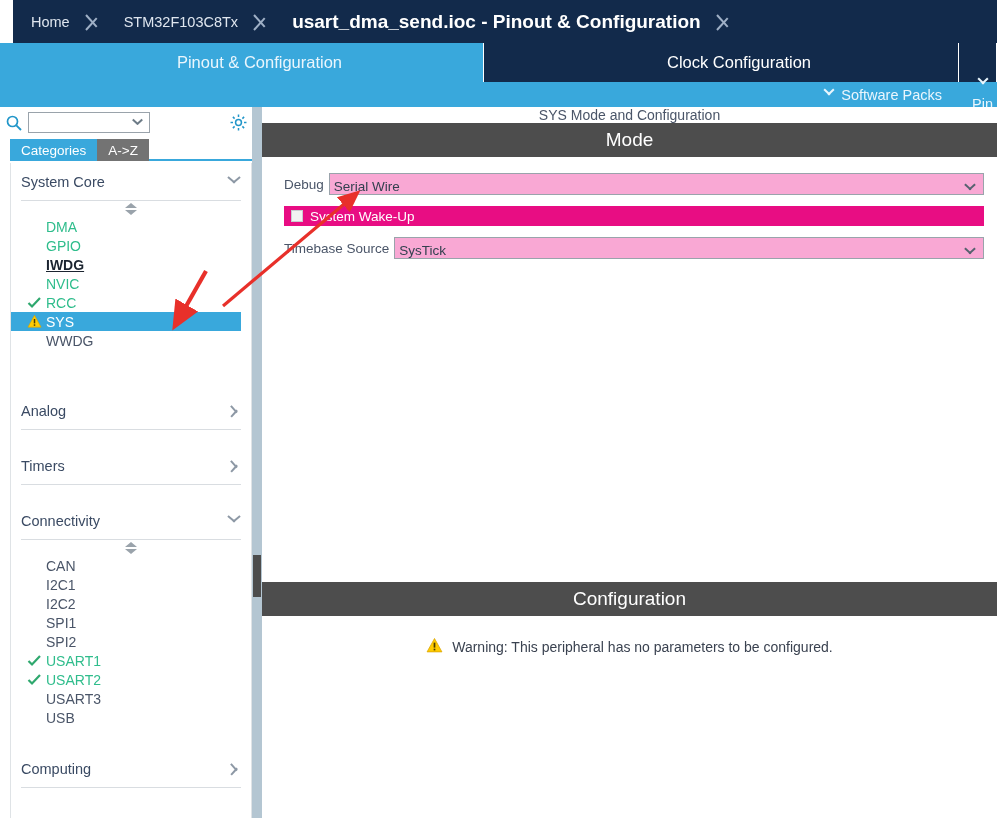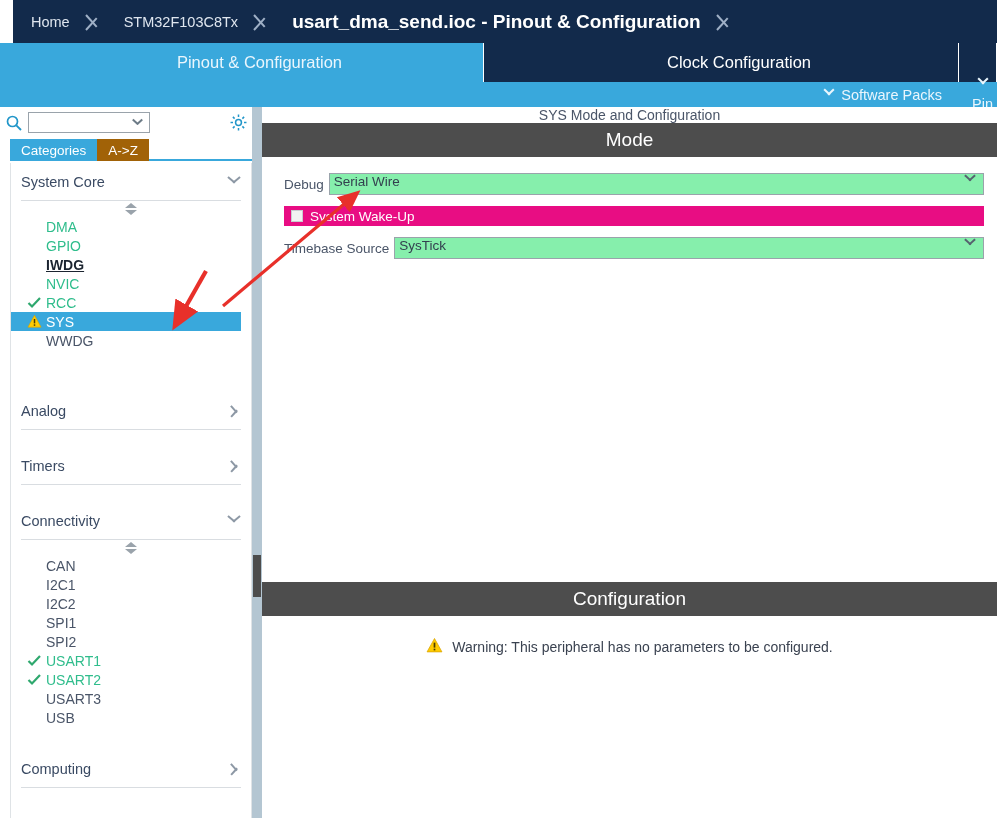--- a/index.html
+++ b/index.html
@@ -88,21 +88,21 @@
 
   .cattabs {
     position: absolute; left: 10px; top: 32px; height: 22px; display: flex;
     border-bottom: 2px solid #39a8dc; width: 242px;
   }
   .cattab {
     height: 22px; padding: 0 11px; display: flex; align-items: center;
     font-size: 13.5px; color: #ffffff;
   }
   .cattab.active { background: #39a8dc; }
-  .cattab.inactive { background: #a16207; }
+  .cattab.inactive { background: #737373; }
 
   .treewrap {
     position: absolute; left: 10px; top: 56px; width: 242px; height: 655px;
     border-left: 1px solid #dfe3e6; border-right: 1px solid #dfe3e6;
     background: #ffffff; overflow: hidden;
   }
   .group {
     margin: 0 10px; height: 38px; display: flex; align-items: center;
     justify-content: space-between; border-bottom: 1px solid #d9dde1;
     color: #3a4a63; font-size: 14.5px;
@@ -165,22 +165,22 @@
   }
   .bar {
     height: 34px; background: #4d4d4d; color: #ffffff; font-size: 19px;
     display: flex; align-items: center; justify-content: center; text-align: center;
   }
   .modebody { background: #ffffff; padding: 16px 13px 0 22px; height: 405px; }
 
   .frow { display: flex; align-items: center; height: 22px; margin-bottom: 11px; }
   .flabel { font-size: 13.5px; color: #4a5568; white-space: nowrap; padding-right: 5px; }
   .fcombo {
-    flex: 1; height: 22px; border: 1px solid #9aa3ab; background: #86efac;
-    display: flex; align-items: flex-start; position: relative; padding-left: 4px;
+    flex: 1; height: 22px; border: 1px solid #9aa3ab; background: #f9a8d4;
+    display: flex; align-items: flex-end; position: relative; padding-left: 4px;
     font-size: 13.5px; color: #33404f;
   }
   .fcombo .cchev { position: absolute; right: 8px; width: 11px; height: 11px; }
   .fcombo .cchev::before, .fcombo .cchev::after {
     content: ""; position: absolute; top: 3px; width: 8px; height: 1.6px; background: #55616e;
   }
   .fcombo .cchev::before { left: 0; transform: rotate(42deg); }
   .fcombo .cchev::after  { left: 4.2px; transform: rotate(-42deg); }
 
   .wakerow {

